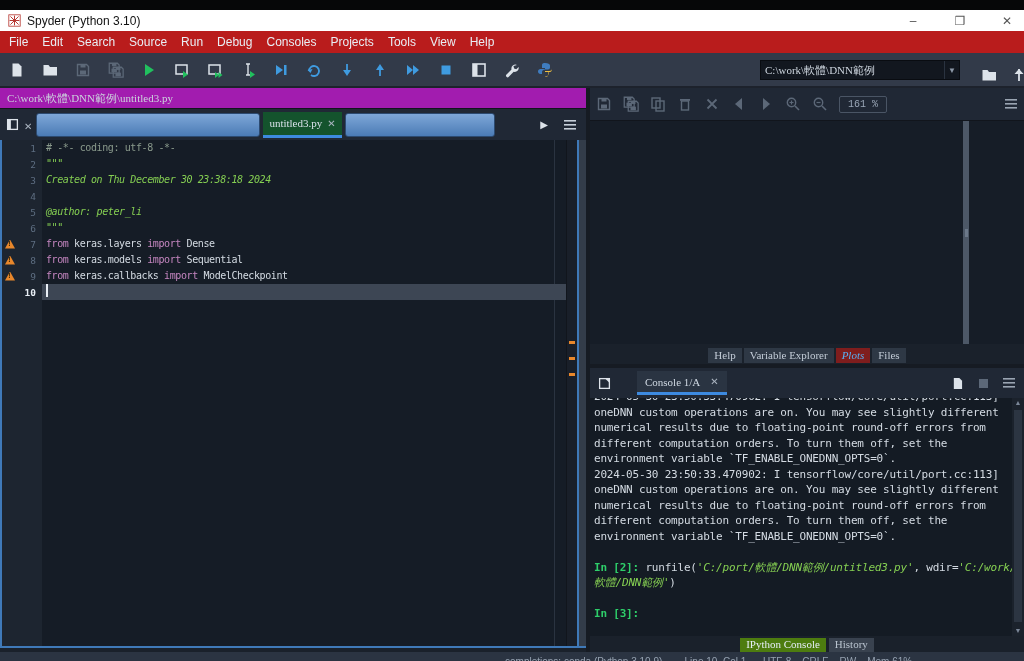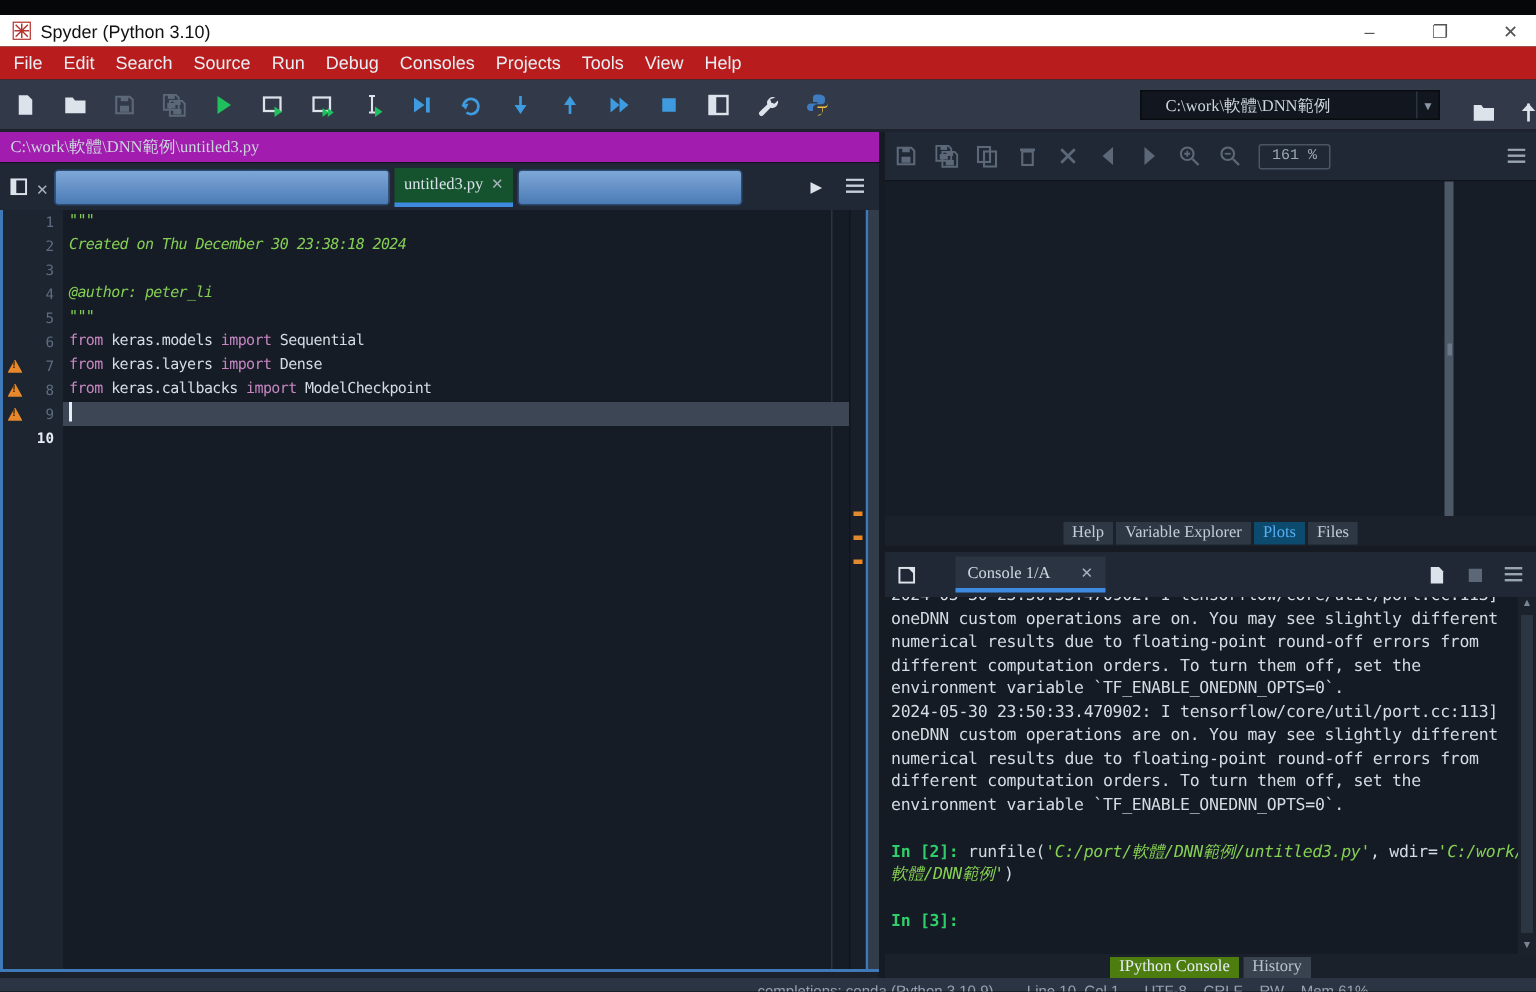--- a/index.html
+++ b/index.html
@@ -11,21 +11,21 @@
   #titlebar{left:0;top:10px;width:1024px;height:21px;background:#ffffff;display:flex;align-items:center;}
   #titlebar .ttl{font-size:12px;color:#111;margin-left:6px;}
   .winctl{width:34px;height:21px;display:flex;align-items:center;justify-content:center;color:#555;font-size:12px;}
   
   #menubar{left:0;top:31px;width:1024px;height:22px;background:#b91c1c;display:flex;align-items:center;padding-left:2px;box-sizing:border-box;}
   .menu-item{color:#e9eef4;font-size:12px;padding:0 7px;line-height:22px;}
   
   #toolbar{left:0;top:53px;width:1024px;height:35px;background:#323a49;border-bottom:2px solid #1d222c;box-sizing:border-box;display:flex;align-items:center;}
   .tbtn{width:33px;height:30px;display:flex;align-items:center;justify-content:center;}
   #wd-combo{left:760px;top:60px;width:200px;height:20px;background:#12171f;border:1px solid #090c11;box-sizing:border-box;display:flex;align-items:center;}
-  #wd-combo .txt{flex:1;color:#cdd5de;font-size:11px;font-family:"Liberation Serif",serif;padding-left:16px;white-space:nowrap;overflow:hidden;}
+  #wd-combo .txt{flex:1;color:#cdd5de;font-size:11px;font-family:"Liberation Serif",serif;padding-left:4px;white-space:nowrap;overflow:hidden;}
   #wd-combo .arrow{width:14px;height:100%;border-left:1px solid #2a3340;display:flex;align-items:center;justify-content:center;color:#8b97a6;font-size:8px;}
   #tb-folder{left:972px;top:60px;}
   #tb-up{left:1002px;top:60px;}
   
   #breadcrumb{left:0;top:88px;width:586px;height:21px;background:#a21caf;color:#ccd4dd;font-size:11px;font-family:"Liberation Serif",serif;line-height:21px;padding-left:7px;box-sizing:border-box;border-bottom:1px solid #11151c;}
   #tabbar{left:0;top:109px;width:586px;height:31px;background:#202835;display:flex;align-items:center;}
   .ghost-tab{height:24px;border-radius:3px;background:linear-gradient(#7ea7d8,#4b7bb5);border:1px solid #2c4a70;box-sizing:border-box;}
   #tab-active{height:26px;margin:0 3px;background:#14532d;border-bottom:3px solid #3d8ae0;box-sizing:border-box;display:flex;align-items:center;padding:0 6px;gap:5px;}
   #tab-active .lbl{color:#d9e1ea;font-size:11px;font-family:"Liberation Serif",serif;}
   .xglyph{color:#aab4c0;font-size:10px;}
@@ -50,25 +50,25 @@
   
   #gap-v{left:586px;top:88px;width:4px;height:564px;background:#161b23;}
   #plots-toolbar{left:590px;top:88px;width:434px;height:33px;background:#202835;display:flex;align-items:center;border-bottom:1px solid #11151c;box-sizing:border-box;}
   .ptbtn{width:27px;height:26px;display:flex;align-items:center;justify-content:center;}
   #zoom-box{border:1px solid #4a5565;color:#9aa7b7;font-size:10px;font-family:Liberation Mono, monospace;padding:2px 8px;margin-left:6px;border-radius:2px;}
   #plots-canvas{left:590px;top:121px;width:434px;height:223px;background:#161d27;}
   #plots-splitter{position:absolute;left:373px;top:0;width:6px;height:223px;background:#4d5867;}
   #plots-splitter::after{content:"";position:absolute;left:1.5px;top:108px;width:3px;height:8px;background:#6b7889;}
   #plots-tabs{left:590px;top:344px;width:434px;height:20px;background:#1a212b;display:flex;align-items:flex-end;justify-content:center;gap:2px;padding-bottom:1px;box-sizing:border-box;}
   .ptab{background:#2e3845;color:#c3ccd7;font-size:11px;font-family:"Liberation Serif",serif;padding:1px 6px 2px;}
-  .ptab.active{color:#58aef2;background:#0c4a6e;}
+  .ptab.active{color:#58aef2;background:#7f1d1d;font-style:italic;}
   
   #gap-h{left:590px;top:364px;width:434px;height:4px;background:#161b23;}
   #console-header{left:590px;top:368px;width:434px;height:30px;background:#202835;display:flex;align-items:center;}
-  #console-tab{height:24px;margin-left:22px;background:#2a3442;border-bottom:3px solid #3d8ae0;box-sizing:border-box;display:flex;align-items:center;gap:20px;padding:0 8px;}
+  #console-tab{height:24px;margin-left:22px;background:#2a3442;border-bottom:3px solid #3d8ae0;box-sizing:border-box;display:flex;align-items:center;gap:10px;padding:0 8px;}
   #console-tab .lbl{color:#cfd8e2;font-size:11px;font-family:"Liberation Serif",serif;}
   #console-out{left:590px;top:398px;width:422px;height:238px;background:#141b24;overflow:hidden;padding-left:4px;box-sizing:border-box;}
   .con-row{height:15.5px;line-height:15.5px;font-family:"DejaVu Sans Mono",monospace;font-size:11px;letter-spacing:-0.2px;white-space:pre;}
   .c-prompt{color:#2ece6a;font-weight:bold;}
   #con-scroll{left:1012px;top:398px;width:12px;height:238px;background:#1b222c;}
   #con-scroll .up,#con-scroll .dn{position:absolute;left:0;width:12px;height:10px;color:#7a8697;font-size:7px;text-align:center;line-height:10px;}
   #con-scroll .up{top:0;} #con-scroll .dn{bottom:0;}
   #con-scroll .thumb{position:absolute;left:2px;top:12px;width:8px;height:212px;background:#2c3542;}
   #console-tabs{left:590px;top:636px;width:434px;height:18px;background:#1a212b;display:flex;align-items:center;justify-content:center;gap:3px;}
   .ctab{font-size:11px;font-family:"Liberation Serif",serif;padding:0px 6px 2px;color:#b9c3cf;background:#39424f;}
@@ -294,27 +294,28 @@
       <div class="gut-row">
         <span class="warn-tri"></span>
         <span class="gut-num">9</span>
       </div>
       <div class="gut-row">
         <span class="gut-num cur">10</span>
       </div>
     </div>
   <div id="code-area">
     <div id="ruler"></div>
+  <div class="code-row"><span class="c-comment"># -*- coding: utf-8 -*-</span></div>
       <div class="code-row"><span class="c-string">"""</span></div>
       <div class="code-row"><span class="c-string-italic">Created on Thu December 30 23:38:18 2024</span></div>
       <div class="code-row"></div>
       <div class="code-row"><span class="c-string-italic">@author: peter_li</span></div>
       <div class="code-row"><span class="c-string">"""</span></div>
+      <div class="code-row"><span class="c-kw">from </span><span class="c-plain">keras.layers </span><span class="c-kw">import </span><span class="c-plain">Dense</span></div>
       <div class="code-row"><span class="c-kw">from </span><span class="c-plain">keras.models </span><span class="c-kw">import </span><span class="c-plain">Sequential</span></div>
-      <div class="code-row"><span class="c-kw">from </span><span class="c-plain">keras.layers </span><span class="c-kw">import </span><span class="c-plain">Dense</span></div>
       <div class="code-row"><span class="c-kw">from </span><span class="c-plain">keras.callbacks </span><span class="c-kw">import </span><span class="c-plain">ModelCheckpoint</span></div>
       <div class="code-row current"><span id="caret"></span></div>
     </div>
   <div id="scrollflag">
       <span class="flag" style="top: 201px;"></span>
       <span class="flag" style="top: 217px;"></span>
       <span class="flag" style="top: 233px;"></span>
     </div>
   <div id="ed-divider"></div>
   <div id="ed-scrollbar"></div>

